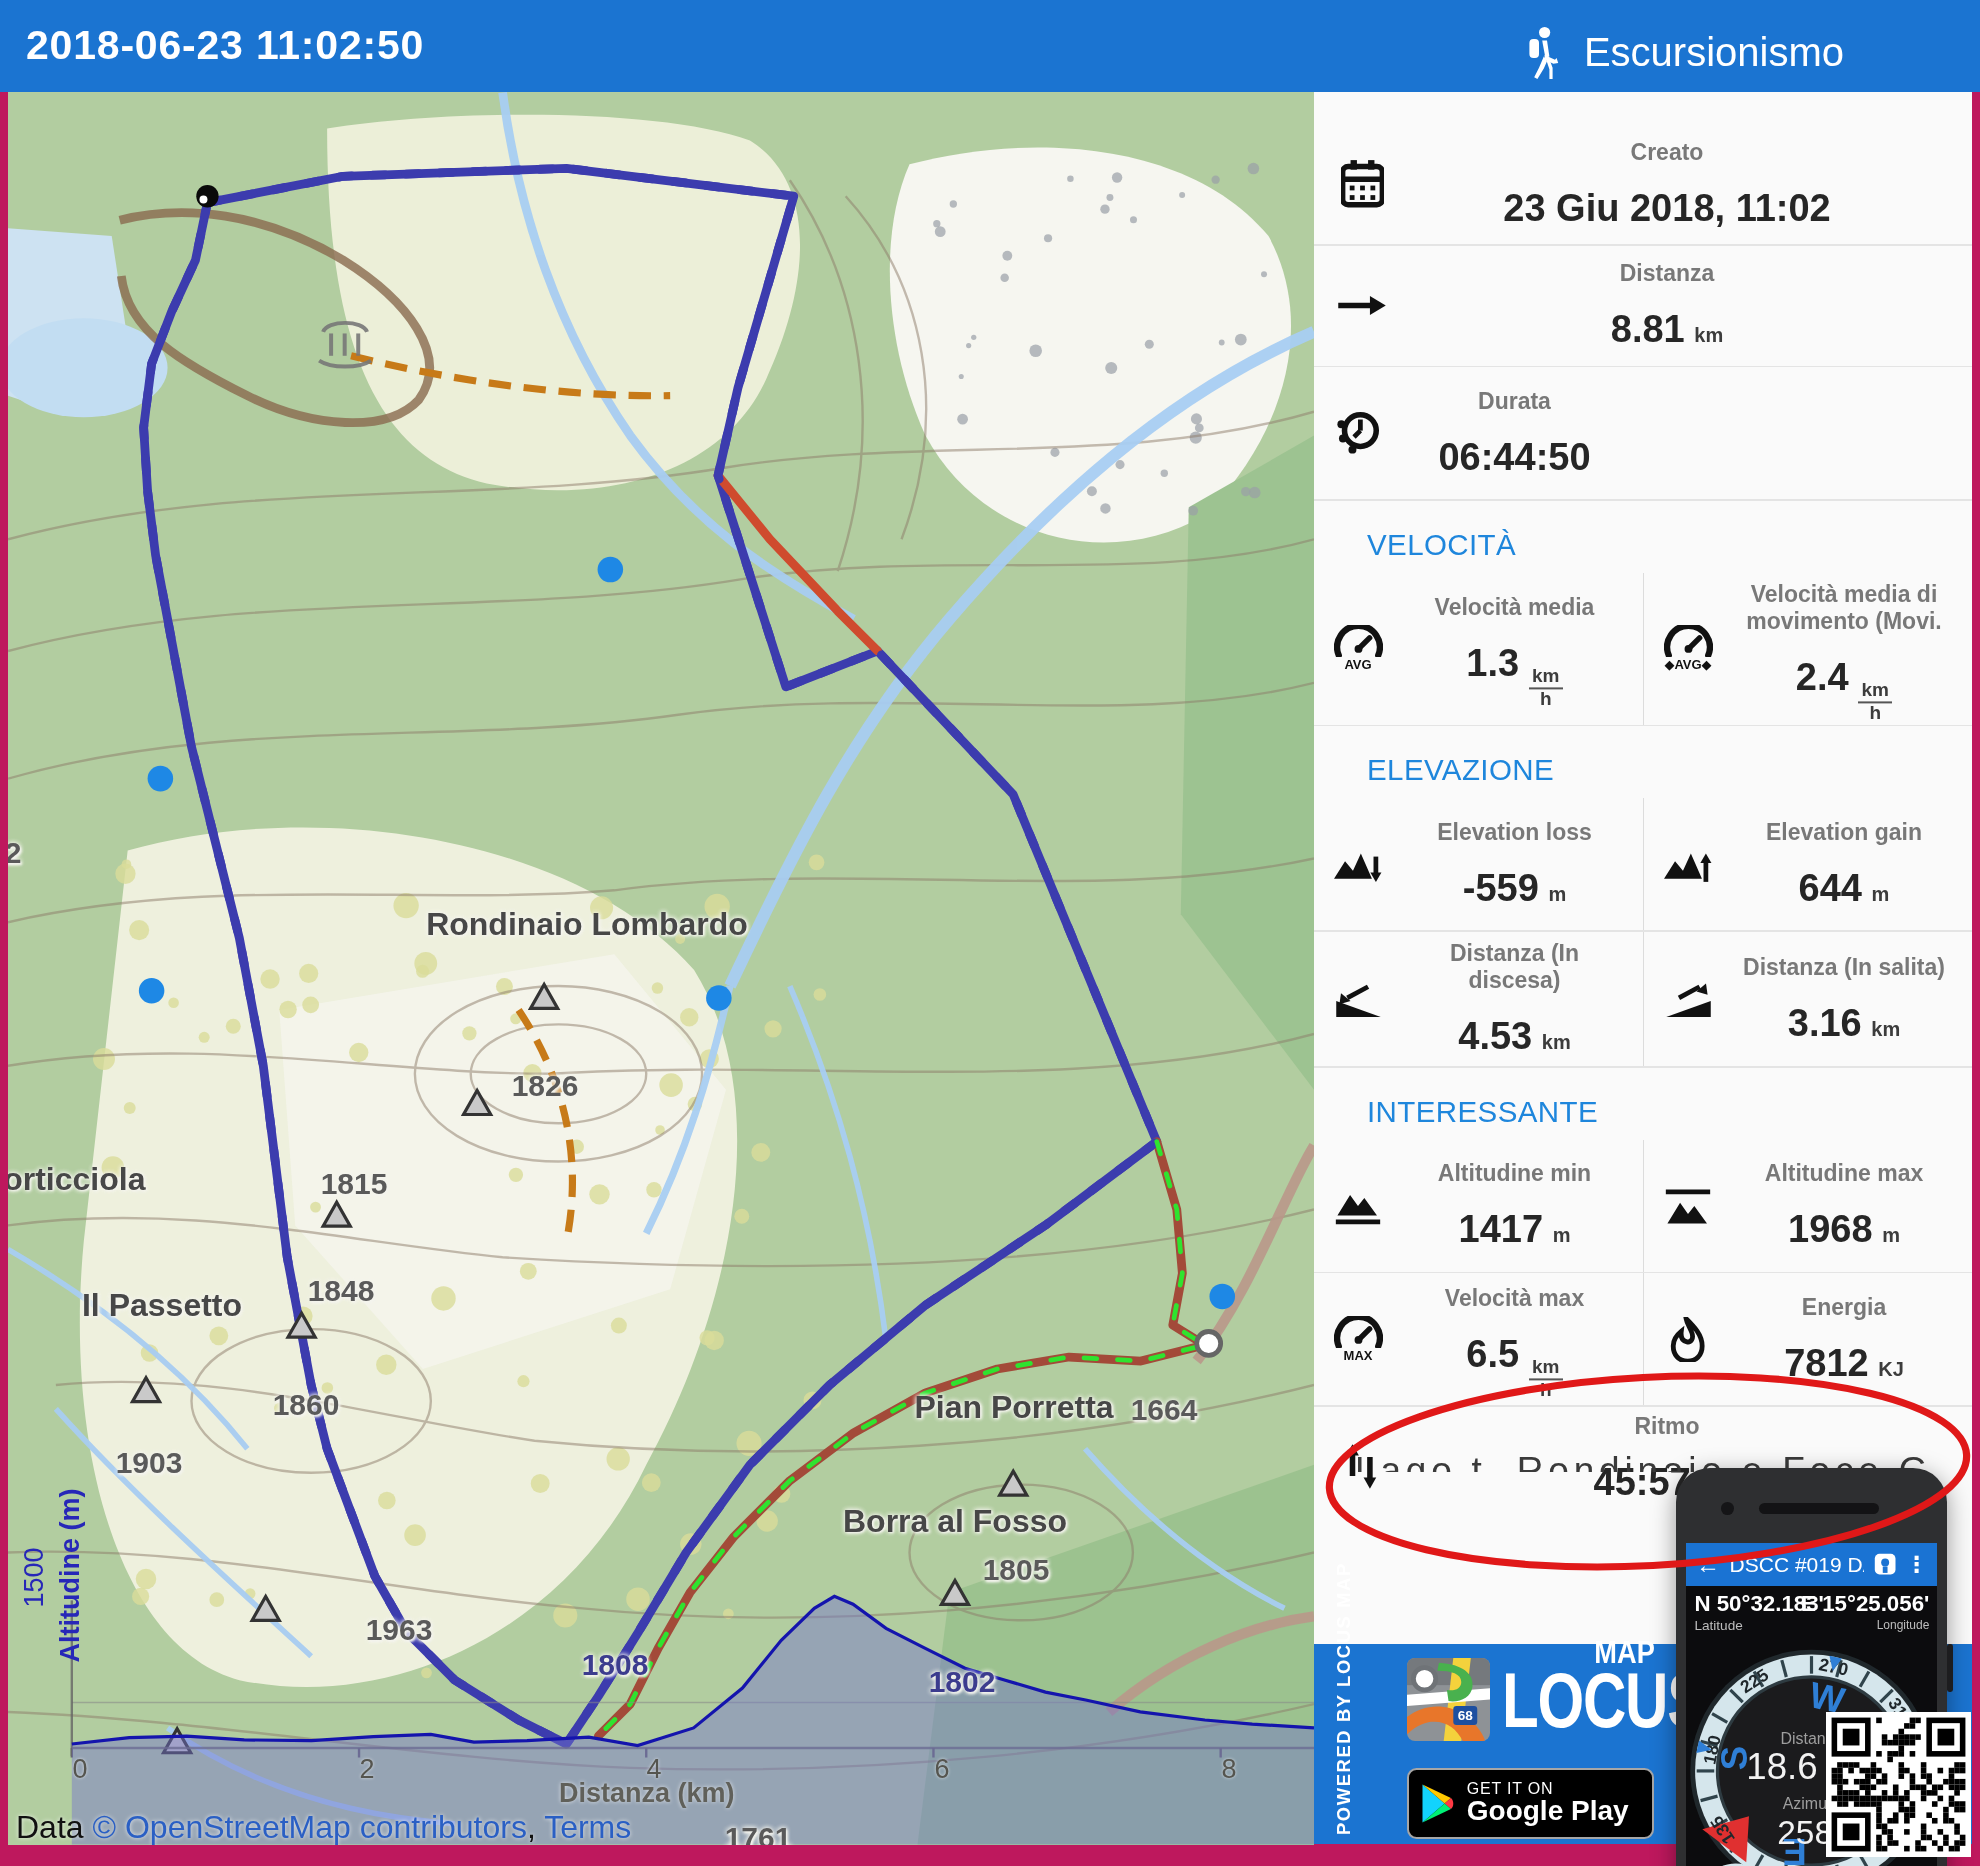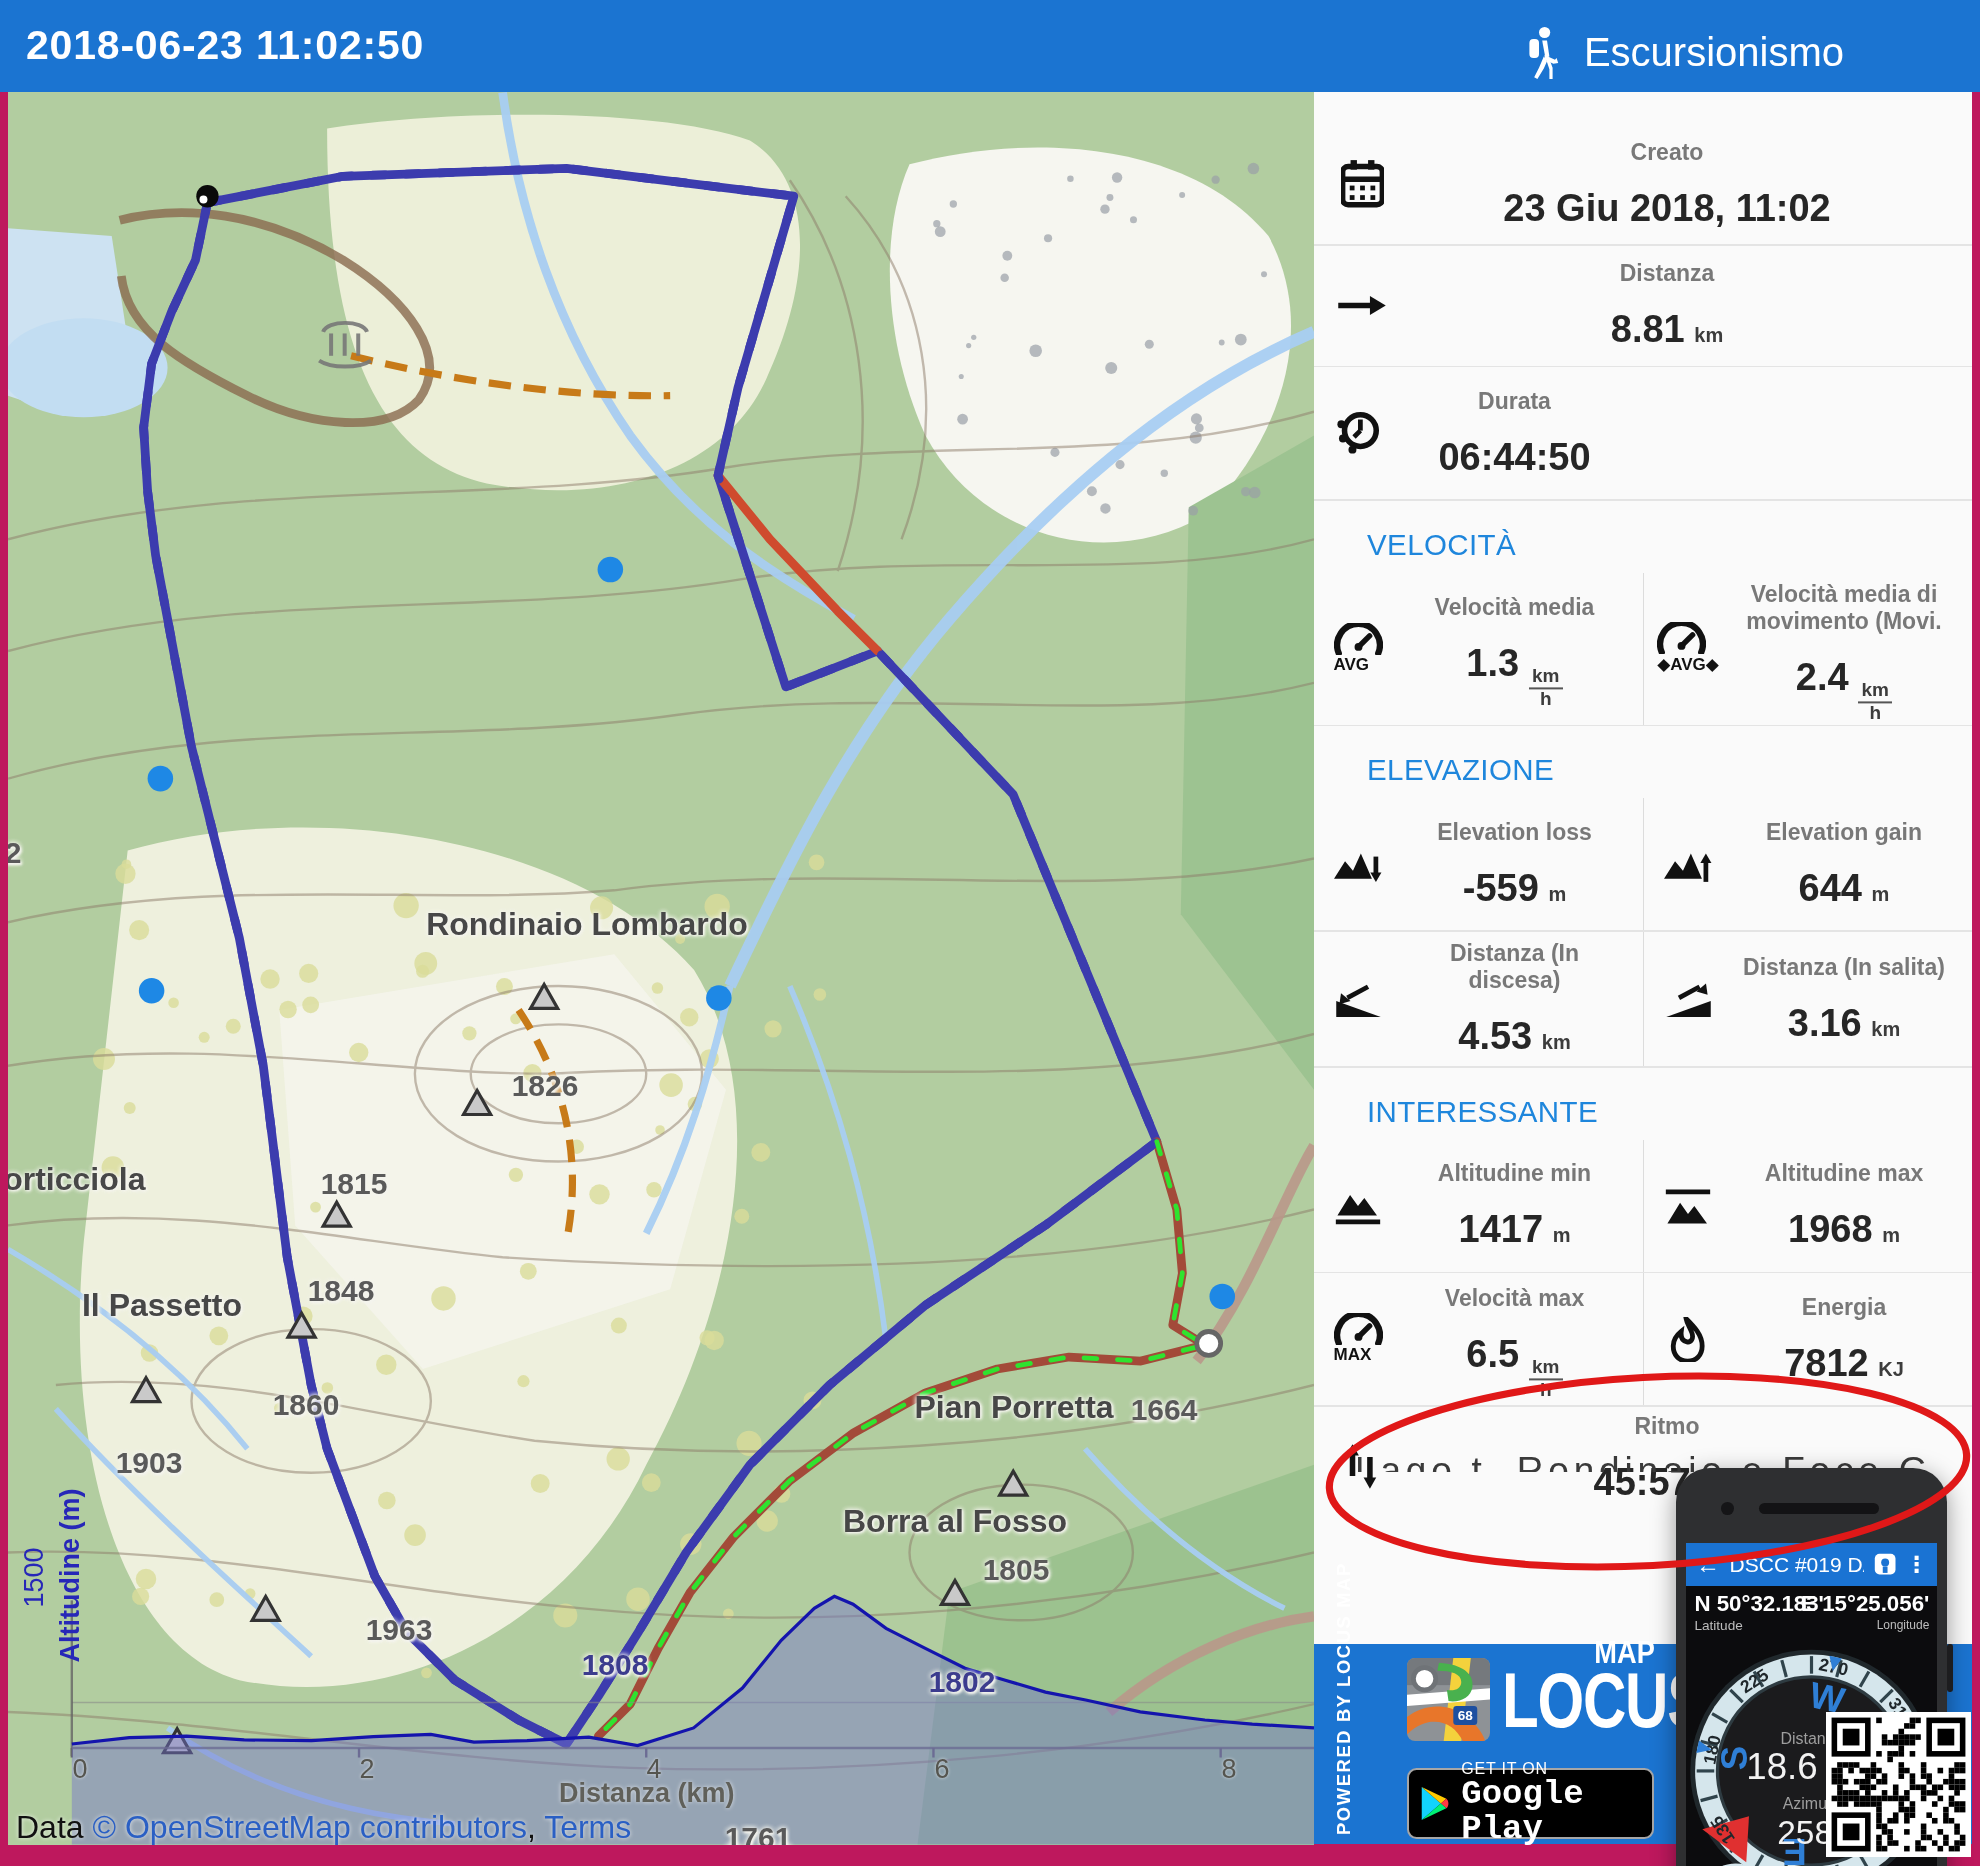--- a/index.html
+++ b/index.html
@@ -37,36 +37,36 @@
   .frac{display:inline-flex;flex-direction:column;align-items:center;font-size:19px;font-weight:bold;
         color:#3c3c3c;line-height:1.05;transform:translateY(6.4px);}
   .frac .num{border-bottom:2.4px solid #555;padding:0 3.2px 0.8px 3.2px;}
   .row-full{position:relative;display:grid;grid-template-columns:96px 1fr 48px;align-items:center;min-height:120px;}
   .row-half{position:relative;display:grid;grid-template-columns:1fr 1fr;min-height:132px;}
   .half-cell{display:grid;grid-template-columns:88px 1fr 16px;align-items:center;padding:8px 0;}
   .half-cell + .half-cell{border-left:1.6px solid #dcdcdc;}
   .icon-cell{display:flex;justify-content:center;align-items:center;}
   .hr{height:1.6px;background:#e4e4e4;margin:0;}
   .section-header{font-size:29.5px;font-weight:normal;color:#1e86dc;padding:27px 0 11.2px 53px;letter-spacing:0.4px;}
-  .gauge-badge{font-size:17px;font-weight:bold;color:#111;text-align:left;margin-top:-3.2px;}
+  .gauge-badge{font-size:13px;font-weight:bold;color:#111;text-align:center;margin-top:-3.2px;}
   .clipped-name{position:absolute;left:41px;top:1358px;width:575px;height:22.3px;overflow:hidden;}
   .clipped-name span{font-size:37px;color:#3a3a3a;white-space:nowrap;letter-spacing:4.8px;}
   
   .branding{position:absolute;left:1314px;top:1644px;width:658px;height:200px;background:#1b74d1;}
   .powered{position:absolute;left:-62px;top:88px;width:184px;transform:rotate(-90deg);color:#fff;
            font-size:18.4px;font-weight:bold;letter-spacing:1.6px;white-space:nowrap;text-align:center;}
   .locus-icon{position:absolute;left:93px;top:14.4px;width:83px;height:83px;border-radius:8px;overflow:hidden;}
   .locus-word{position:absolute;left:188px;top:17.6px;color:#fff;font-size:77px;font-weight:bold;
               transform:scaleX(.78);transform-origin:left;letter-spacing:-1.6px;line-height:1;}
   .locus-map{position:absolute;left:275px;top:-9.6px;color:#fff;font-size:32px;font-weight:bold;transform:scaleX(.85);}
   .play-badge{position:absolute;left:93px;top:124px;width:243px;height:67px;background:#000;
               border:2.4px solid #a6a6a6;border-radius:9.6px;display:flex;align-items:center;}
   .play-text{margin-left:11.2px;color:#fff;line-height:1.02;}
   .play-top{font-size:16px;letter-spacing:0.8px;}
-  .play-bottom{font-size:34px;font-weight:bold;letter-spacing:0;font-family:Liberation Mono, monospace;}
+  .play-bottom{font-size:28px;font-weight:bold;letter-spacing:0;}
   
   .phone{position:absolute;left:1676px;top:1468px;width:271px;height:447px;background:#2e2f31;
          border-radius:34px;box-shadow:0 6.4px 24px rgba(0,0,0,.4);}
   .phone-btn{position:absolute;right:-5.6px;width:5.6px;height:48px;background:#1d1d1f;border-radius:2.4px;}
   .phone-cam{position:absolute;left:45px;top:34px;width:12.8px;height:12.8px;border-radius:50%;background:#151517;}
   .phone-speaker{position:absolute;left:83px;top:35px;width:120px;height:11.2px;border-radius:6.4px;background:#131315;}
   .screen{position:absolute;left:10.4px;top:75px;width:251px;height:372px;background:#0c0c0e;overflow:hidden;}
   .appbar{height:43px;background:#1a73d3;color:#fff;display:flex;align-items:center;padding:0 9.6px;gap:9.6px;}
   .appbar-title{font-size:21px;flex:1;white-space:nowrap;overflow:hidden;}
   .coords{position:relative;height:51px;color:#fff;}

